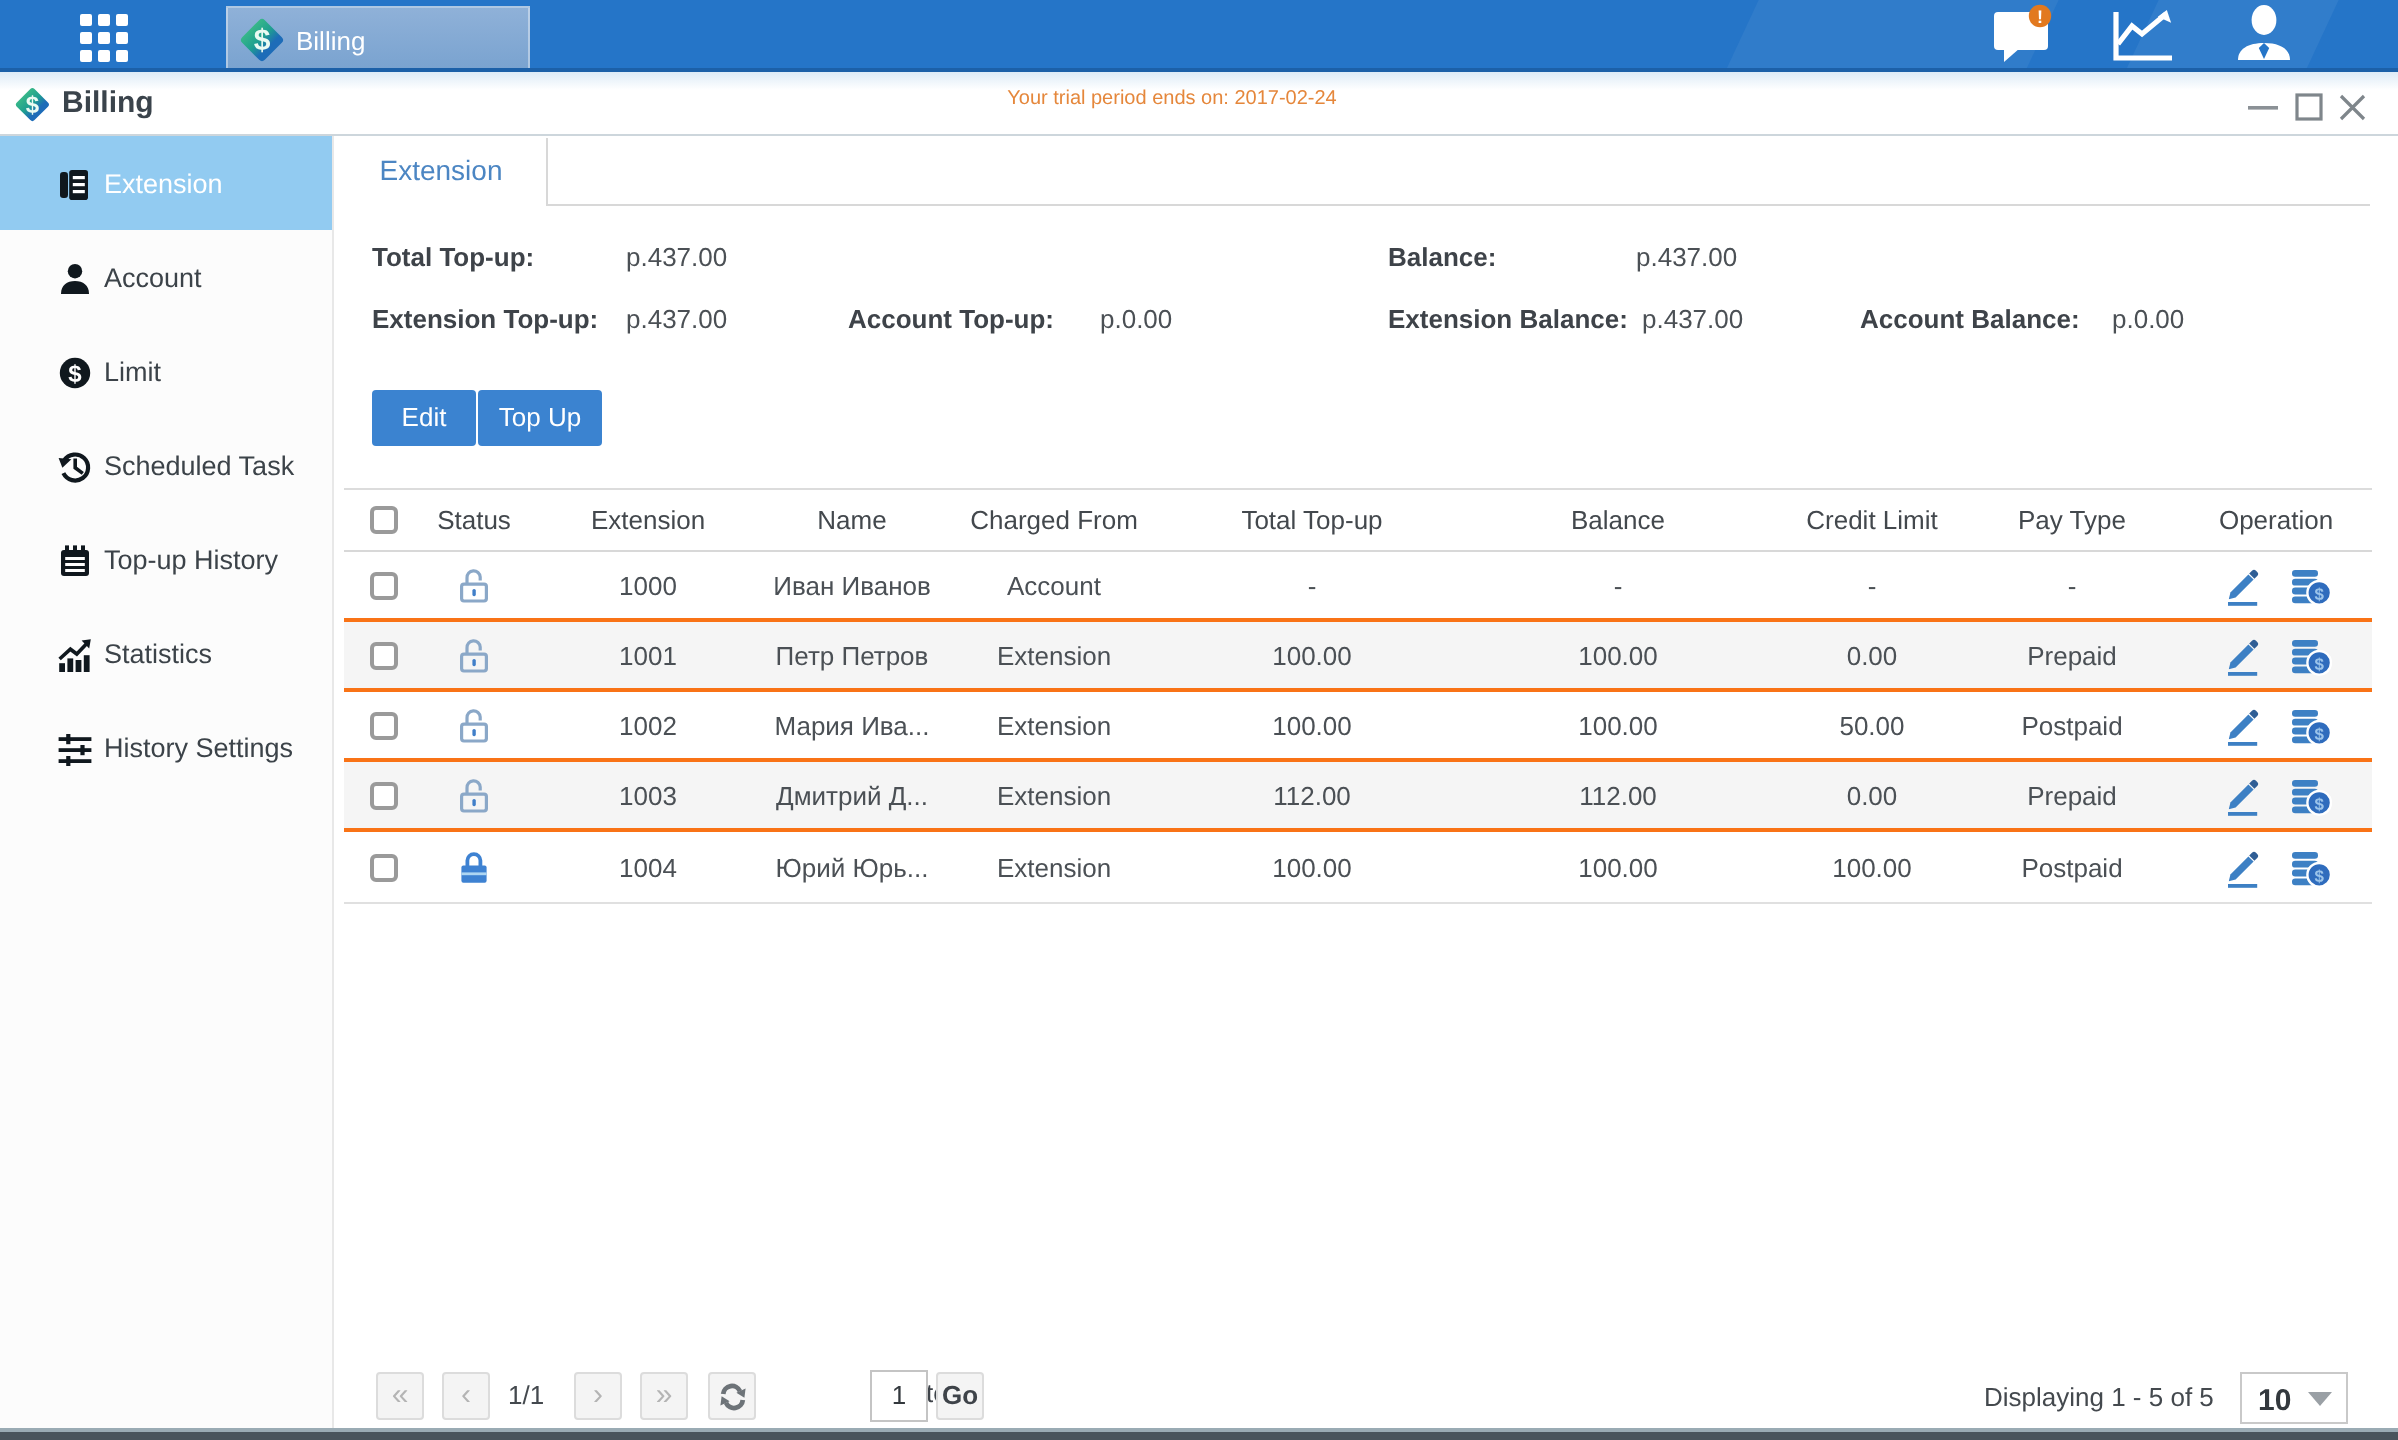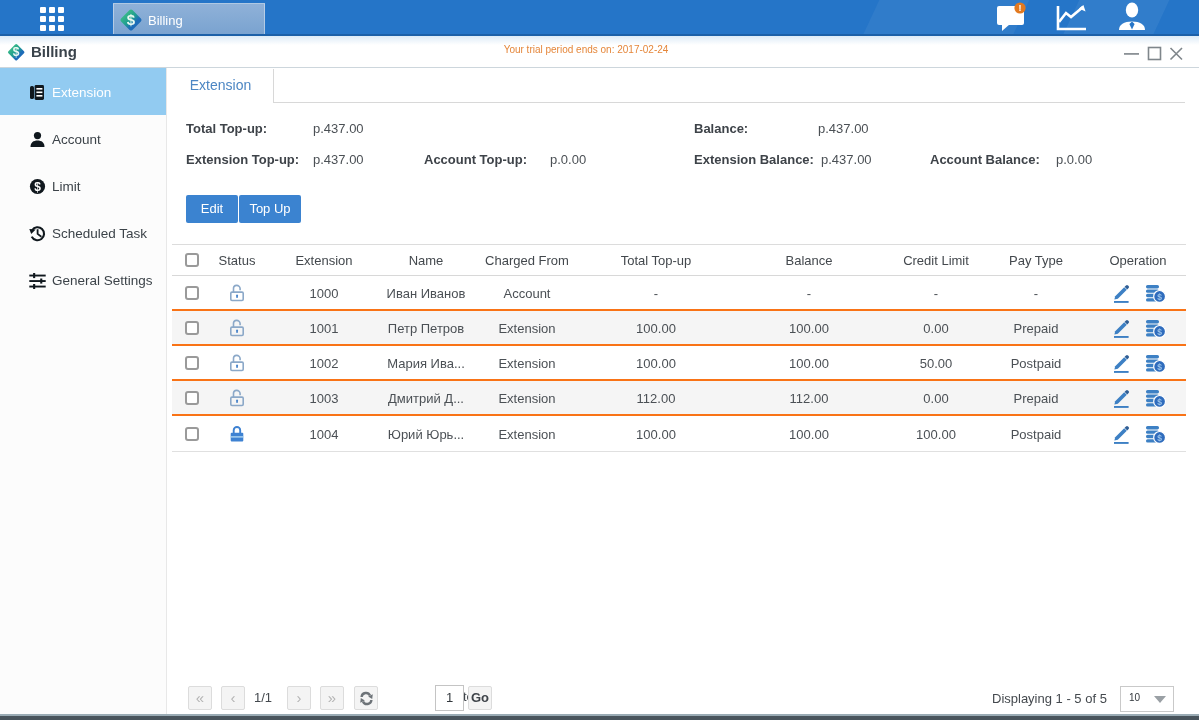--- a/index.html
+++ b/index.html
@@ -62,21 +62,21 @@
 #pager { position:absolute; left:0; top:618px; width:1031px; height:28px; }
 .pbtn { position:absolute; top:0; width:24px; height:24px; background:#f4f4f4; border:1px solid #dcdcdc; border-radius:2px;
   color:#b4b4b4; font-size:15px; text-align:center; line-height:21px; }
 #goto { position:absolute; left:226px; top:3px; font-size:13px; color:#3e4349;margin-left:48px; }
 #gotobox { position:absolute; left:267px; top:-1px; width:29px; height:26px; border:1px solid #c4c4c4; background:#fff;
   font-size:13px; color:#33383d; text-align:center; line-height:24px; }
 #gobtn { position:absolute; left:300px; top:0; width:24px; height:24px; background:#f4f4f4; border:1px solid #dcdcdc; border-radius:2px;
   color:#3e4349; font-size:13px; text-align:center; line-height:22px;font-weight:bold; }
 #disp { position:absolute; left:824px; top:5px; font-size:13px; color:#44494e; }
 #psel { position:absolute; left:952px; top:0px; width:54px; height:26px; border:1px solid #c9c9c9; background:#fff; }
-#psel .n { position:absolute; left:8px; top:5px; font-size:10px; color:#33383d; }
+#psel .n { position:absolute; left:8px; top:5px; font-size:15px; color:#33383d;font-weight:bold; }
 #psel .tri { position:absolute; right:7px; top:9px; width:0; height:0; border-left:6px solid transparent; border-right:6px solid transparent; border-top:7px solid #9aa0a5; }
 
 #botbar { position:absolute; left:0; top:714px; width:1199px; height:6px; background:#49545c; border-top:2px solid #9aabb4; }
 </style>
 </head>
 <body>
 <div id="win">
 
   <div id="topbar">
     <div id="topstreak">
@@ -180,28 +180,51 @@
     <div class="sbitem">
       <svg class="ic" viewBox="0 0 17 17">
           <path d="M3.1 5.2 A6.5 6.5 0 1 1 2.7 11.6" stroke="#10181e" stroke-width="2.1" fill="none"></path>
           <polygon points="0.3,4.0 6.7,4.6 2.2,8.9" fill="#10181e"></polygon>
           <path d="M8.6 4.2 L8.6 8.9 L12.4 11.7" stroke="#10181e" stroke-width="1.8" fill="none"></path>
         </svg>
       <span class="tx">Scheduled Task</span>
     </div>
     <div class="sbitem">
       <svg class="ic" viewBox="0 0 17 17">
+          <rect x="1.5" y="3" width="14" height="13" rx="1.5" fill="#10181e"></rect>
+          <rect x="3.5" y="0.7" width="2" height="4" fill="#10181e"></rect>
+          <rect x="7.5" y="0.7" width="2" height="4" fill="#10181e"></rect>
+          <rect x="11.5" y="0.7" width="2" height="4" fill="#10181e"></rect>
+          <rect x="3.6" y="6.5" width="9.8" height="1.5" fill="#fff"></rect>
+          <rect x="3.6" y="9.5" width="9.8" height="1.5" fill="#fff"></rect>
+          <rect x="3.6" y="12.5" width="9.8" height="1.5" fill="#fff"></rect>
+        </svg>
+      <span class="tx">Top-up History</span>
+    </div>
+    <div class="sbitem">
+      <svg class="ic" viewBox="0 0 17 17">
+          <rect x="0.6" y="12.6" width="2.9" height="4.4" fill="#10181e"></rect>
+          <rect x="4.7" y="10.2" width="2.9" height="6.8" fill="#10181e"></rect>
+          <rect x="8.8" y="11" width="2.9" height="6" fill="#10181e"></rect>
+          <rect x="12.9" y="8.6" width="2.9" height="8.4" fill="#10181e"></rect>
+          <path d="M0.8 10.5 L6.2 5.6 L9.4 8.0 L14.4 2.8" stroke="#10181e" stroke-width="1.8" fill="none"></path>
+          <polygon points="11.8,1.2 16.4,0.6 15.6,5.2" fill="#10181e"></polygon>
+        </svg>
+      <span class="tx">Statistics</span>
+    </div>
+    <div class="sbitem">
+      <svg class="ic" viewBox="0 0 17 17">
           <rect x="0.3" y="2.6" width="16.4" height="1.9" fill="#10181e"></rect>
           <rect x="0.3" y="8.1" width="16.4" height="1.9" fill="#10181e"></rect>
           <rect x="0.3" y="13.6" width="16.4" height="1.9" fill="#10181e"></rect>
           <rect x="4.1" y="1.0" width="2.1" height="5.1" fill="#10181e"></rect>
           <rect x="11.2" y="6.5" width="2.1" height="5.1" fill="#10181e"></rect>
           <rect x="4.1" y="12.0" width="2.1" height="5.1" fill="#10181e"></rect>
         </svg>
-      <span class="tx">General Settings</span>
+      <span class="tx">History Settings</span>
     </div>
   </div>
 
   <div id="content">
     <div id="tabstrip">
       <div id="tabline"></div>
       <div id="tab1">Extension</div>
     </div>
 
     <span class="lab" style="left:18px;top:53px">Total Top-up:</span>

